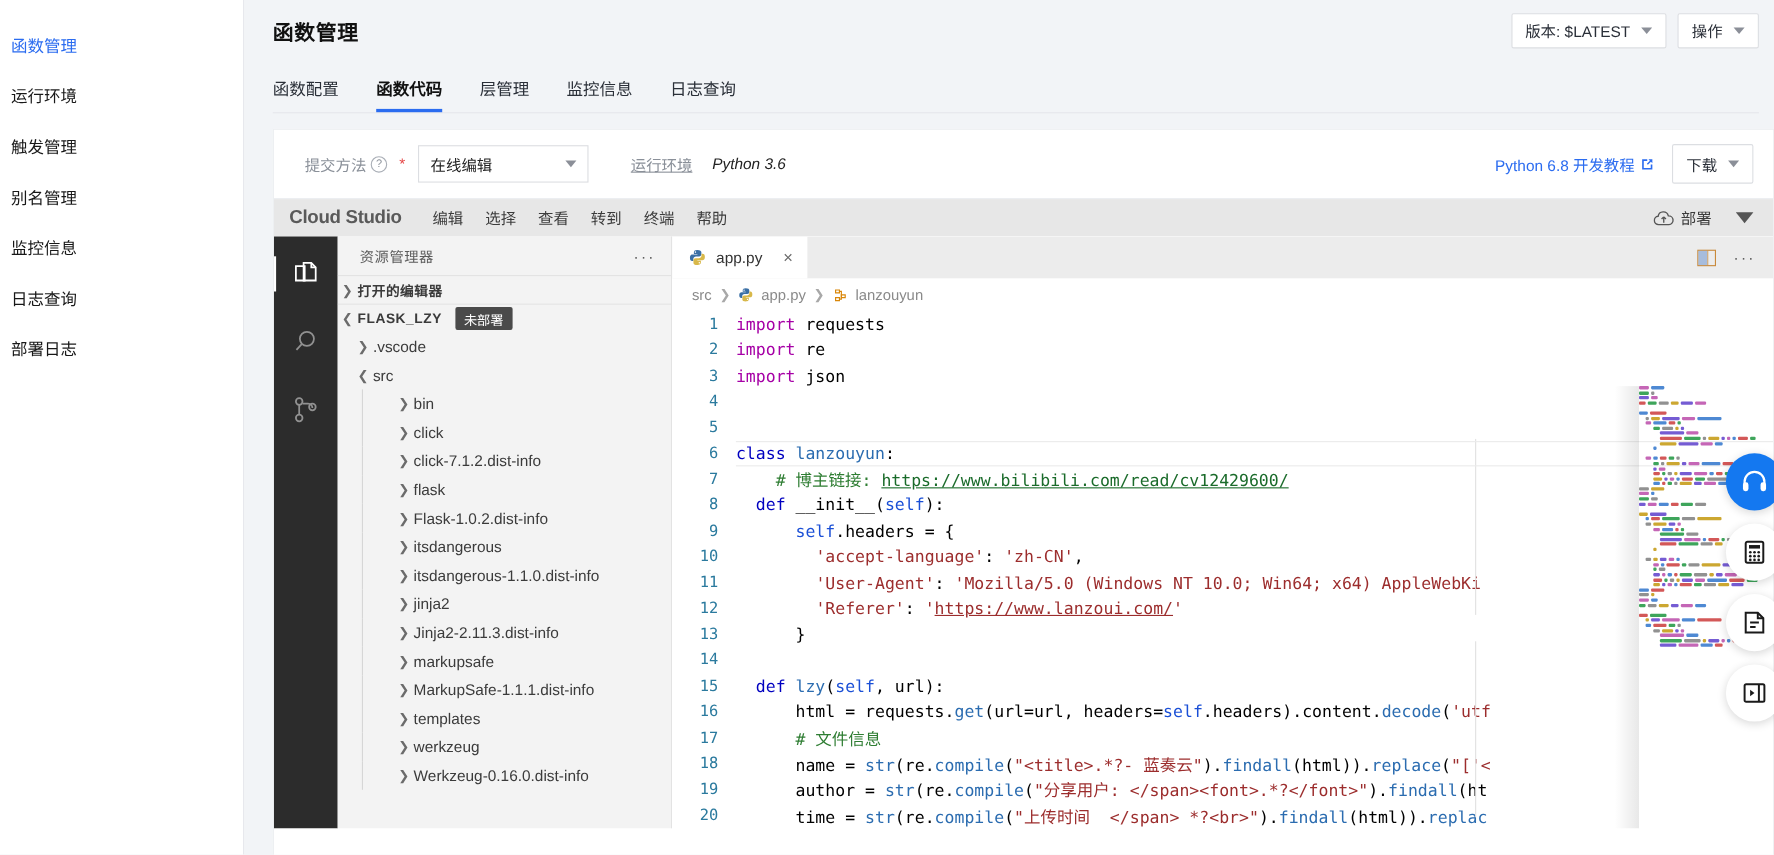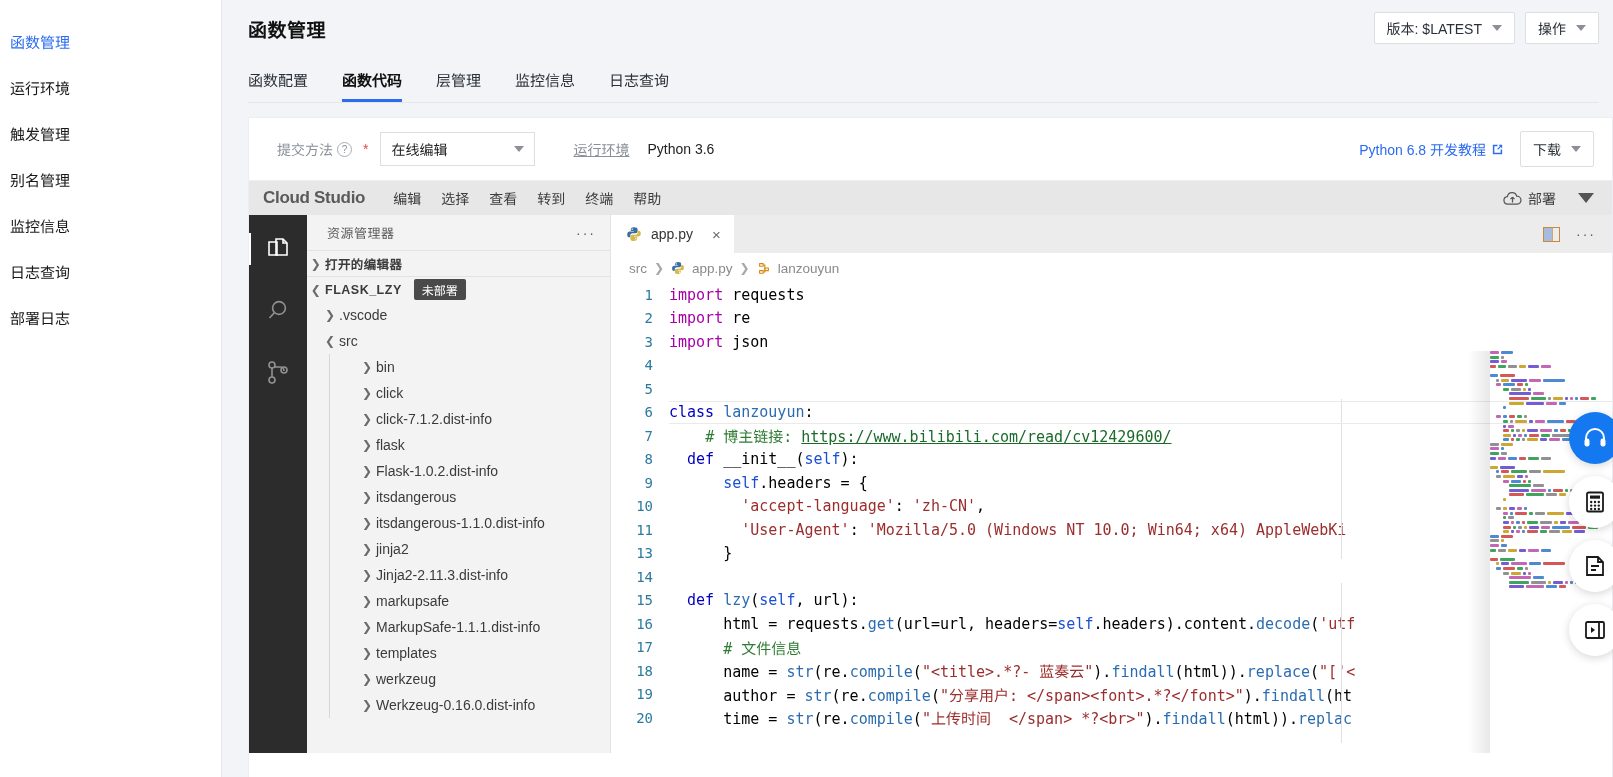--- a/index.html
+++ b/index.html
@@ -73,21 +73,21 @@
     font-size: 10px; line-height: 13px; text-align: center; color: #8a9099; cursor: pointer;
   }
   .req-star { color: #e54545; font-size: 14px; margin: 0 2px 0 1px; }
   .select-box {
     width: 155px; height: 34px; border: 1px solid #dcdee2; background: #fff;
     display: flex; align-items: center; padding: 0 10px;
     font-size: 14px; color: #222; cursor: pointer;
   }
   .select-box .caret { margin-left: auto; }
   .runtime-label { margin-left: 28px; font-size: 14px; color: #8a9099; text-decoration: underline; }
-  .runtime-value { font-size: 14px; color: #222; margin-left: 8px; }
+  .runtime-value { font-size: 14px; color: #222; margin-left: 8px; font-style: italic; }
   .toolbar-right { margin-left: auto; display: flex; align-items: center; gap: 16px; }
   .link-blue { color: #2b6cf0; font-size: 14px; cursor: pointer; display: inline-flex; align-items: center; gap: 5px; }
   .ext-icon { display: inline-block; width: 13px; height: 13px; }
 
   
   .ide { position: relative; height: 573px; border-top: 1px solid #eceef1; overflow: hidden; }
   .ide-menubar {
     height: 34px; background: #e7e7e7; display: flex; align-items: center;
     padding: 0 12px 0 14px; gap: 0;
   }
@@ -459,20 +459,24 @@
                 <span class="ln">9</span>
                 <span class="code-text">      <span class="self">self</span>.headers = {</span>
               </div>
               <div class="code-line">
                 <span class="ln">10</span>
                 <span class="code-text">        <span class="s">'accept-language'</span>: <span class="s">'zh-CN'</span>,</span>
               </div>
               <div class="code-line">
                 <span class="ln">11</span>
                 <span class="code-text">        <span class="s">'User-Agent'</span>: <span class="s">'Mozilla/5.0 (Windows NT 10.0; Win64; x64) AppleWebKi</span></span>
+              </div>
+              <div class="code-line">
+                <span class="ln">12</span>
+                <span class="code-text">        <span class="s">'Referer'</span>: <span class="s">'</span><span class="lnk2">https://www.lanzoui.com/</span><span class="s">'</span></span>
               </div>
               <div class="code-line">
                 <span class="ln">13</span>
                 <span class="code-text">      }</span>
               </div>
               <div class="code-line">
                 <span class="ln">14</span>
                 <span class="code-text"></span>
               </div>
               <div class="code-line">

